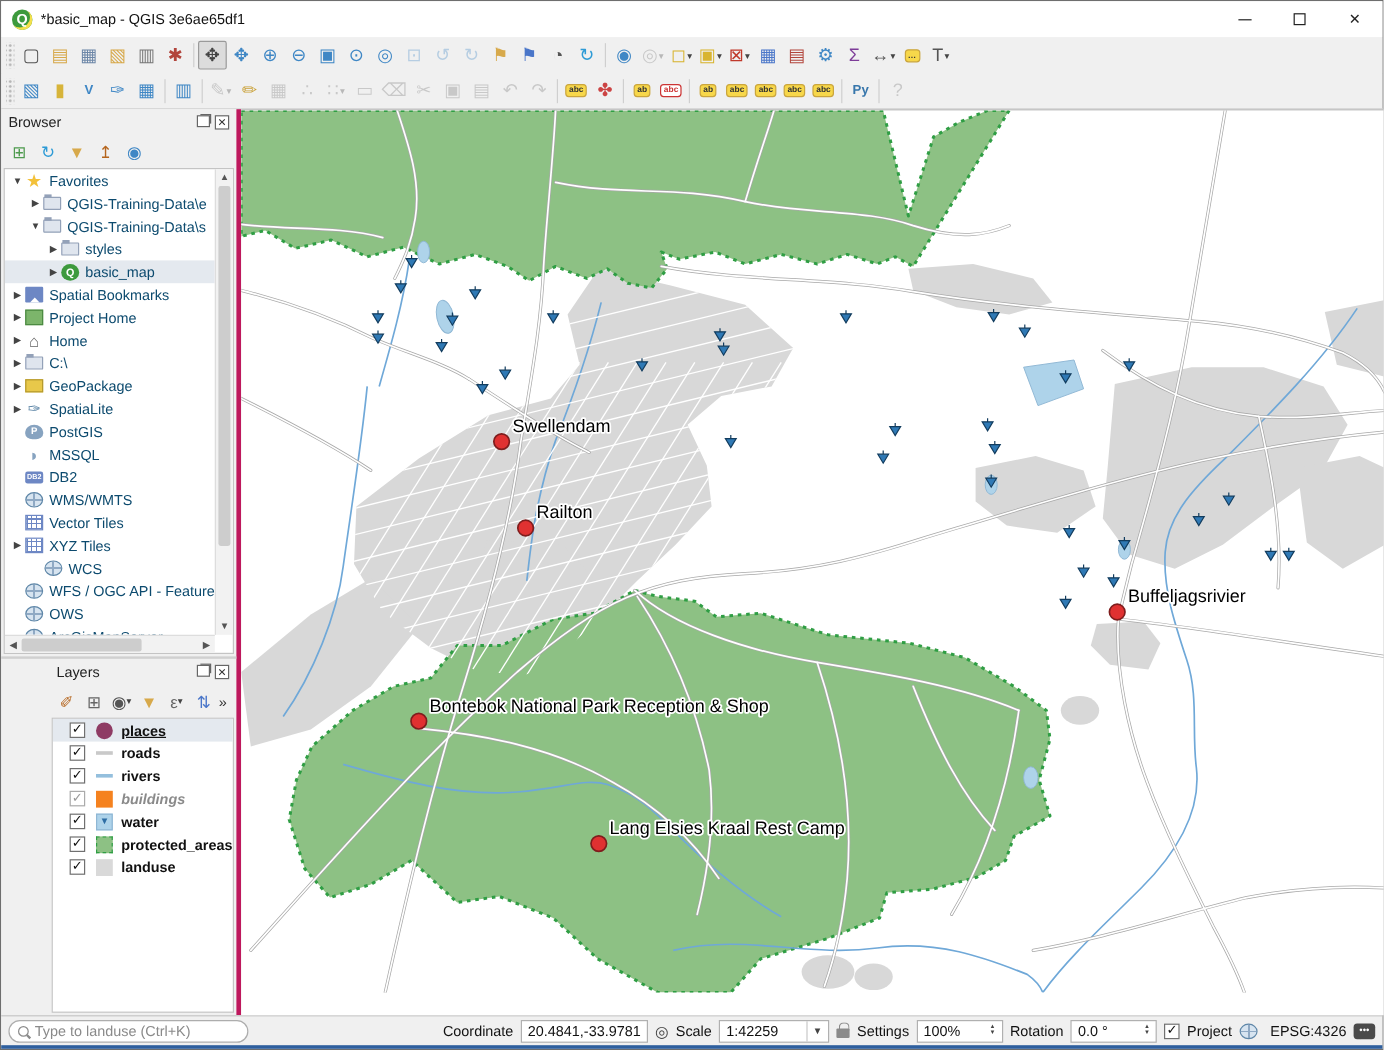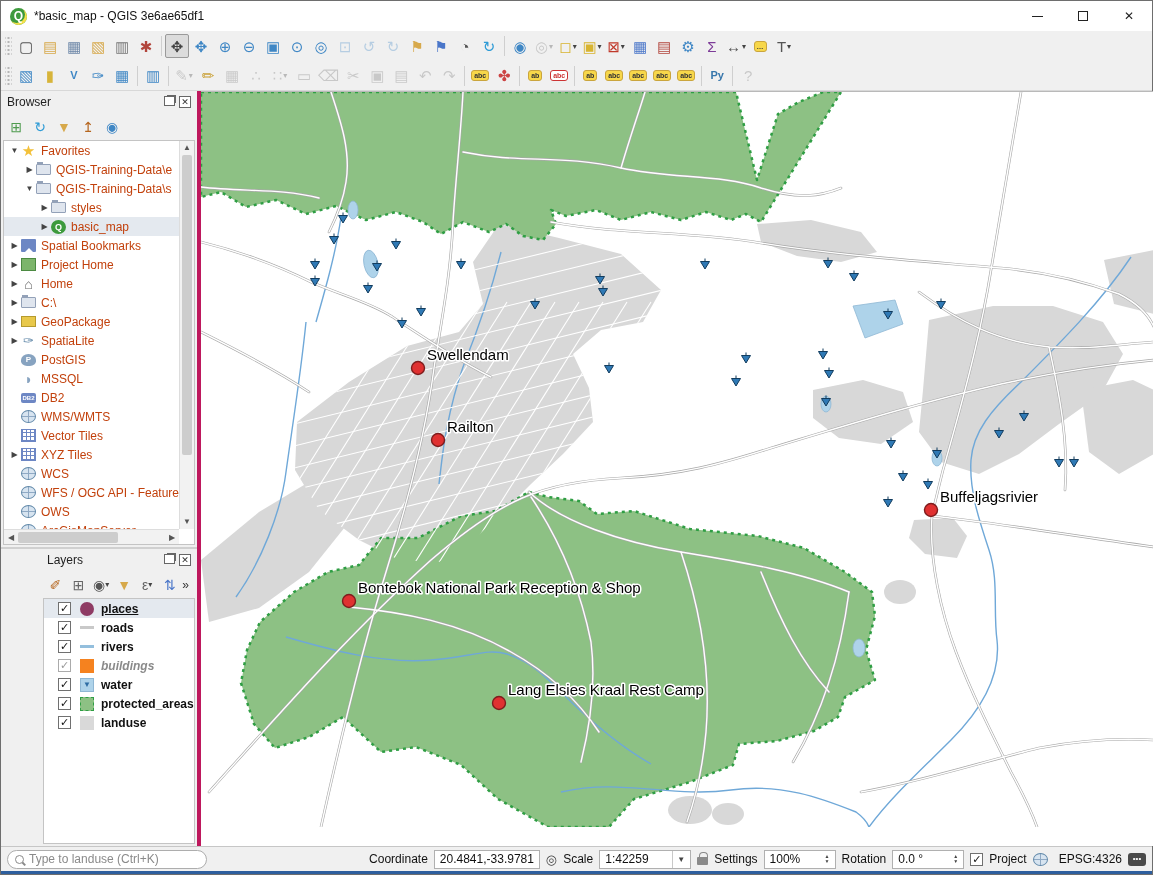--- a/index.html
+++ b/index.html
@@ -48,21 +48,21 @@
   .ptbtn .dd { font-size:8px; color:#444; }
   .overflow-chev { margin-left:auto; font-size:12px; color:#333; padding-right:4px; }
 
   
   .tree-wrap { flex:1; background:#fff; border:1px solid #c4c4c4; margin:0 2px 2px 2px; position:relative; overflow:hidden; }
   .tree { position:absolute; top:0; left:0; right:15px; bottom:15px; overflow:hidden; }
   .trow { height:19px; display:flex; align-items:center; white-space:nowrap; }
   .trow.sel { background:#e4e9ef; }
   .exp { width:13px; font-size:8px; color:#444; text-align:center; flex:0 0 13px; }
   .ti { width:15px; height:15px; flex:0 0 15px; margin-right:5px; position:relative; display:flex; align-items:center; justify-content:center; }
-  .tlabel { font-size:12px; color:#c2410c; }
+  .tlabel { font-size:12px; color:#0c4a6e; }
 
   .ic-star::before { content:"★"; color:#f3c13a; font-size:15px; }
   .ic-folder { background:#dfe5ee; border:1px solid #93a1b8; border-radius:1px; width:14px; height:11px; }
   .ic-folder::before { content:""; position:absolute; top:-3px; left:0; width:6px; height:3px; background:#93a1b8; }
   .ic-qgis { background:#3d9a3d; border-radius:50%; width:14px; height:14px; }
   .ic-qgis::before { content:"Q"; color:#fff; font-size:9px; font-weight:bold; }
   .ic-bookmark { background:#6d87c4; width:9px; height:13px; border-radius:1px; }
   .ic-bookmark::before { content:""; position:absolute; bottom:0; border:4.5px solid transparent; border-bottom-color:#fff; }
   .ic-project-home { background:#7cb56b; border:1px solid #4c8a42; width:13px; height:13px; }
   .ic-home::before { content:"⌂"; font-size:14px; color:#666; }
@@ -456,21 +456,21 @@
               <div class="trow" style="padding-left: 4px;">
                 <span class="exp"></span>
                 <span class="ti ic-grid"></span>
                 <span class="tlabel">Vector Tiles</span>
               </div>
               <div class="trow" style="padding-left: 4px;">
                 <span class="exp">▶</span>
                 <span class="ti ic-grid"></span>
                 <span class="tlabel">XYZ Tiles</span>
               </div>
-              <div class="trow" style="padding-left: 4px;">
+              <div class="trow" style="padding-left: 20px;">
                 <span class="exp"></span>
                 <span class="ti ic-globe"></span>
                 <span class="tlabel">WCS</span>
               </div>
               <div class="trow" style="padding-left: 4px;">
                 <span class="exp"></span>
                 <span class="ti ic-globe"></span>
                 <span class="tlabel">WFS / OGC API - Feature</span>
               </div>
               <div class="trow" style="padding-left: 4px;">

